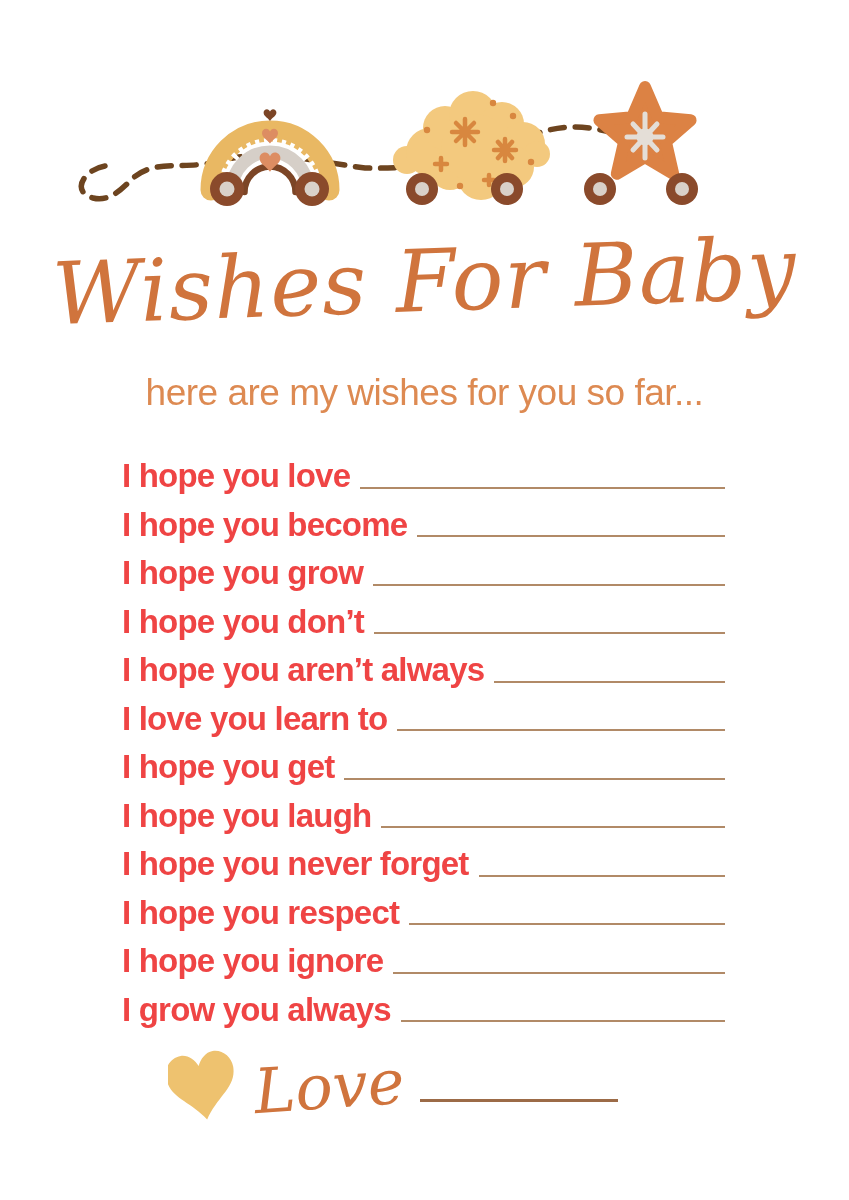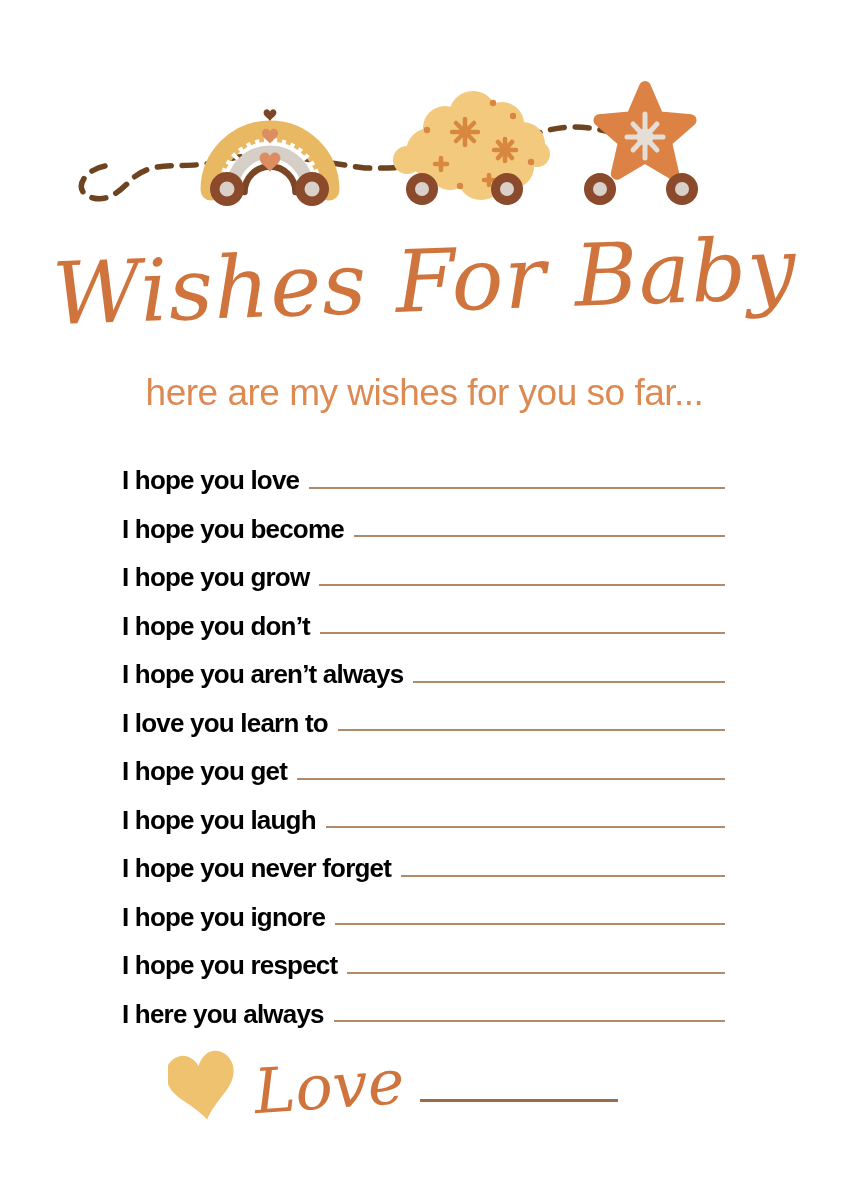--- a/index.html
+++ b/index.html
@@ -43,24 +43,24 @@
     position: absolute;
     top: 448px; left: 122px;
     width: 603px;
   }
   .wish-row {
     display: flex;
     height: 48.5px;
     align-items: flex-end;
   }
   .wish-label {
-    font-size: 26px;
+    font-size: 33px;
     font-weight: bold;
     letter-spacing: -0.8px;
-    color: #000000;
+    color: #ef4444;
     line-height: 1.25;
     white-space: nowrap;
   }
   .wish-blank {
     flex: 1;
     border-bottom: 2.5px solid #b18a67;
     margin: 0 0 8px 10px;
     min-width: 40px;
   }
   .love-row {
@@ -206,29 +206,29 @@
     </div>
     <div class="wish-row">
       <span class="wish-label">I hope you laugh</span>
       <span class="wish-blank"></span>
     </div>
     <div class="wish-row">
       <span class="wish-label">I hope you never forget</span>
       <span class="wish-blank"></span>
     </div>
     <div class="wish-row">
+      <span class="wish-label">I hope you respect</span>
+      <span class="wish-blank"></span>
+    </div>
+    <div class="wish-row">
       <span class="wish-label">I hope you ignore</span>
       <span class="wish-blank"></span>
     </div>
     <div class="wish-row">
-      <span class="wish-label">I hope you respect</span>
-      <span class="wish-blank"></span>
-    </div>
-    <div class="wish-row">
-      <span class="wish-label">I here you always</span>
+      <span class="wish-label">I grow you always</span>
       <span class="wish-blank"></span>
     </div>
   </div>
 
   <div class="love-row">
     <span class="heart-wrap">
       <svg viewBox="0 0 32 34" width="68" height="82">
         <g transform="rotate(-9 16 17)">
           <path d="M23.6,1c-3.4,0-6.3,2.9-7.6,6C14.7,3.9,11.8,1,8.4,1C3.8,1,0,5,0,9.9c0,10,9.5,12.7,16,22.6c6.1-9.9,16-12.9,16-22.6C32,5,28.2,1,23.6,1z" fill="#eec26f"></path>
         </g>

